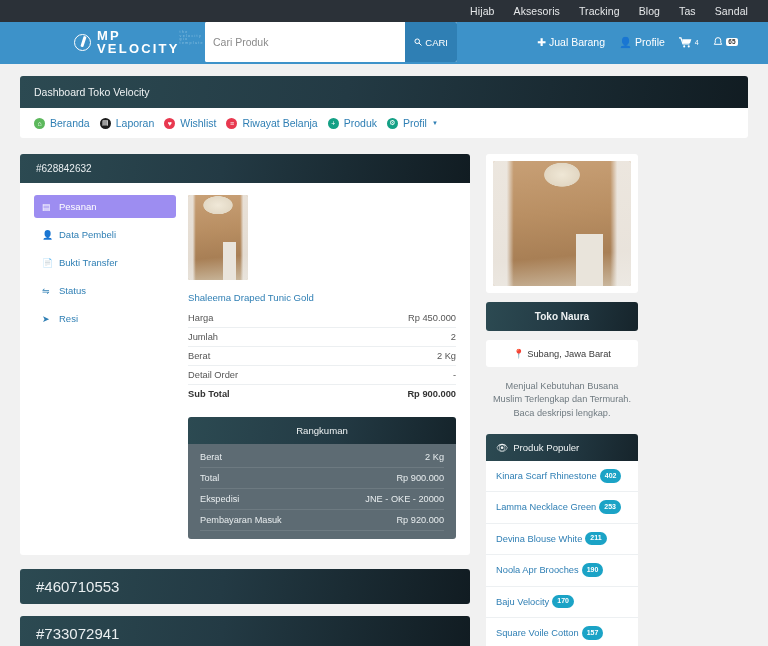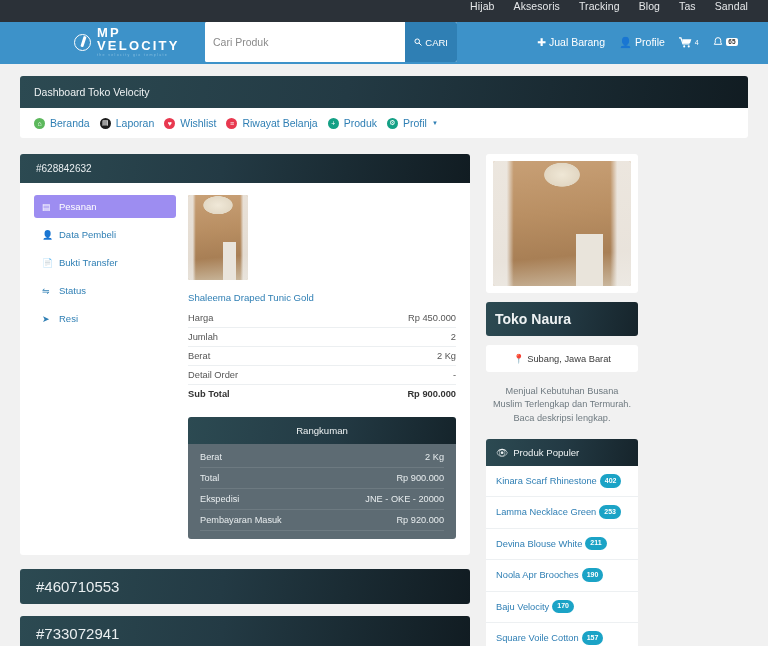--- a/index.html
+++ b/index.html
@@ -8,20 +8,21 @@
     font-family: "Liberation Sans", sans-serif;
     background: #f1f1f1;
     overflow: hidden;
   }
 
   
   .topbar {
     height: 22px;
     background: #2b3138;
     display: flex;
+    align-items: center;
     justify-content: flex-end;
     padding-right: 20px;
     gap: 19px;
   }
   .topbar a {
     color: #e6e8ea;
     font-size: 10.5px;
     text-decoration: none;
     letter-spacing: .1px;
   }
@@ -45,21 +46,21 @@
   }
   .brand-mark::after {
     content: "";
     position: absolute;
     left: 6.5px; top: 1.5px;
     width: 2.6px; height: 11px;
     background: #ffffff;
     transform: rotate(18deg);
     border-radius: 1px;
   }
-  .brand-text { display: flex; flex-direction: column; line-height: 1; }
+  .brand-text { display: flex; flex-direction: row; line-height: 1; }
   .brand-name {
     color: #fff; font-size: 13px; font-weight: bold;
     letter-spacing: 2.2px;
   }
   .brand-sub {
     color: #86bfe0; font-size: 3.6px; letter-spacing: 1.3px; margin-top: 2px;
   }
 
   .searchwrap {
     display: flex; width: 252px; height: 40px;
@@ -197,22 +198,22 @@
     content: ""; position: absolute; left: 60%; top: 58%;
     width: 20%; height: 42%; background: #e9e4db;
   }
   .side-img::after {
     content: ""; position: absolute; inset: 0;
     background: linear-gradient(90deg, rgba(240,238,234,.9) 0 10%, rgba(0,0,0,0) 15% 85%, rgba(240,238,234,.9) 90% 100%);
   }
 
   .store-name {
     background: linear-gradient(100deg, #2c4a52 0%, #233a44 50%, #16242b 100%);
-    color: #eef2f3; font-size: 14px; font-weight: bold;
-    text-align: left; padding: 9px; border-radius: 3px;
+    color: #eef2f3; font-size: 10px; font-weight: bold;
+    text-align: center; padding: 9px; border-radius: 3px;
     margin-bottom: 9px;
   }
   .store-loc {
     background: #fff; border-radius: 3px; text-align: center;
     font-size: 9.3px; color: #3a3a3a; padding: 8px 4px; margin-bottom: 9px;
   }
   .store-desc {
     font-size: 9.2px; color: #6f7a80; text-align: center;
     line-height: 1.45; padding: 4px 6px 14px 6px;
   }

